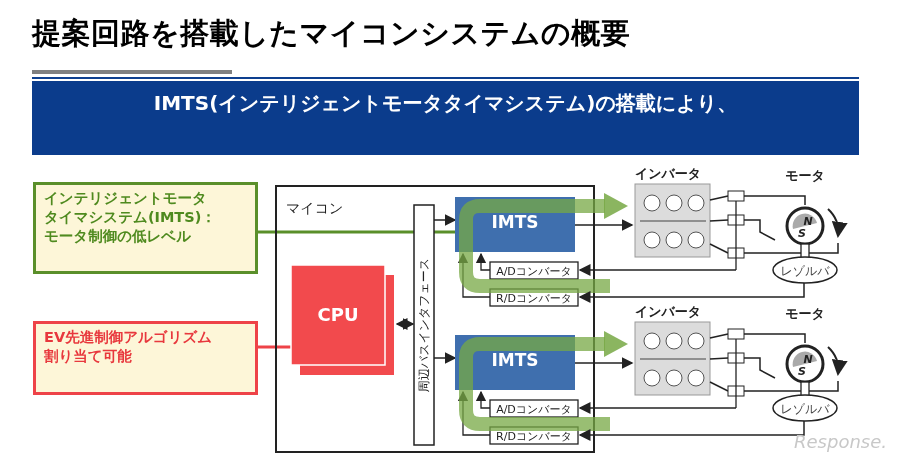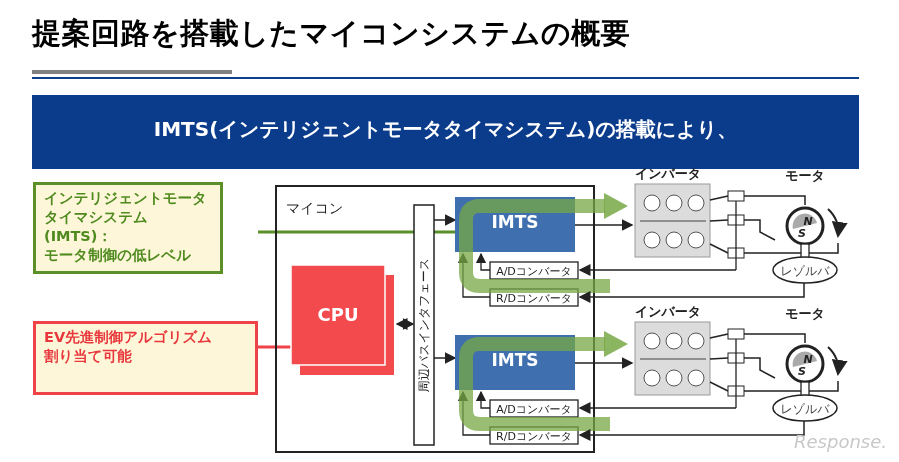--- a/index.html
+++ b/index.html
@@ -3,27 +3,27 @@
 <meta charset="utf-8">
 <style>
   html, body { margin:0; padding:0; background:#ffffff; }
   body { width:899px; height:462px; position:relative; overflow:hidden;
          font-family:"DejaVu Sans", sans-serif; }
   .title { position:absolute; left:32px; top:14px; font-size:29px; font-weight:bold;
            color:#000000; letter-spacing:0.5px; white-space:nowrap; }
   .rule-gray { position:absolute; left:32px; top:70px; width:200px; height:4px; background:#808080; }
   .rule-blue { position:absolute; left:32px; top:77px; width:827px; height:2px; background:#0d3f8f; }
   .banner { position:absolute; left:32px; top:81px; width:827px; height:74px;
-            background:#0b3c8c; color:#ffffff; text-align:center; font-weight:bold; box-sizing:border-box; padding-top:20px;margin-top:14px; }
+            background:#0b3c8c; color:#ffffff; text-align:center; font-weight:bold; box-sizing:border-box; padding-top:8px; }
   .banner .l1 { font-size:20px; line-height:28px; }
   .banner .l2 { font-size:20px; line-height:30px; }
   .banner .hl { color:#ffd400; font-size:25px; }
   .callout { position:absolute; box-sizing:border-box; background:#fdf6d8;
              font-size:14.5px; font-weight:bold; line-height:19px; padding:4px 8px; }
-  .callout.green { left:33px; top:182px; width:190px; height:92px; border:3px solid #5a8f2a; color:#4f8a1f; }
+  .callout.green { left:33px; top:182px; width:225px; height:92px; border:3px solid #5a8f2a; color:#4f8a1f; }
   .callout.red { left:33px; top:321px; width:225px; height:74px; border:3px solid #ee4348; color:#e8383d; }
   svg#diagram { position:absolute; left:0; top:0; }
   .lbl { font-family:"DejaVu Sans", sans-serif; }
 </style>
 </head>
 <body>
 
 <div class="title">提案回路を搭載したマイコンシステムの概要</div>
 <div class="rule-gray"></div>
 <div class="rule-blue"></div>

